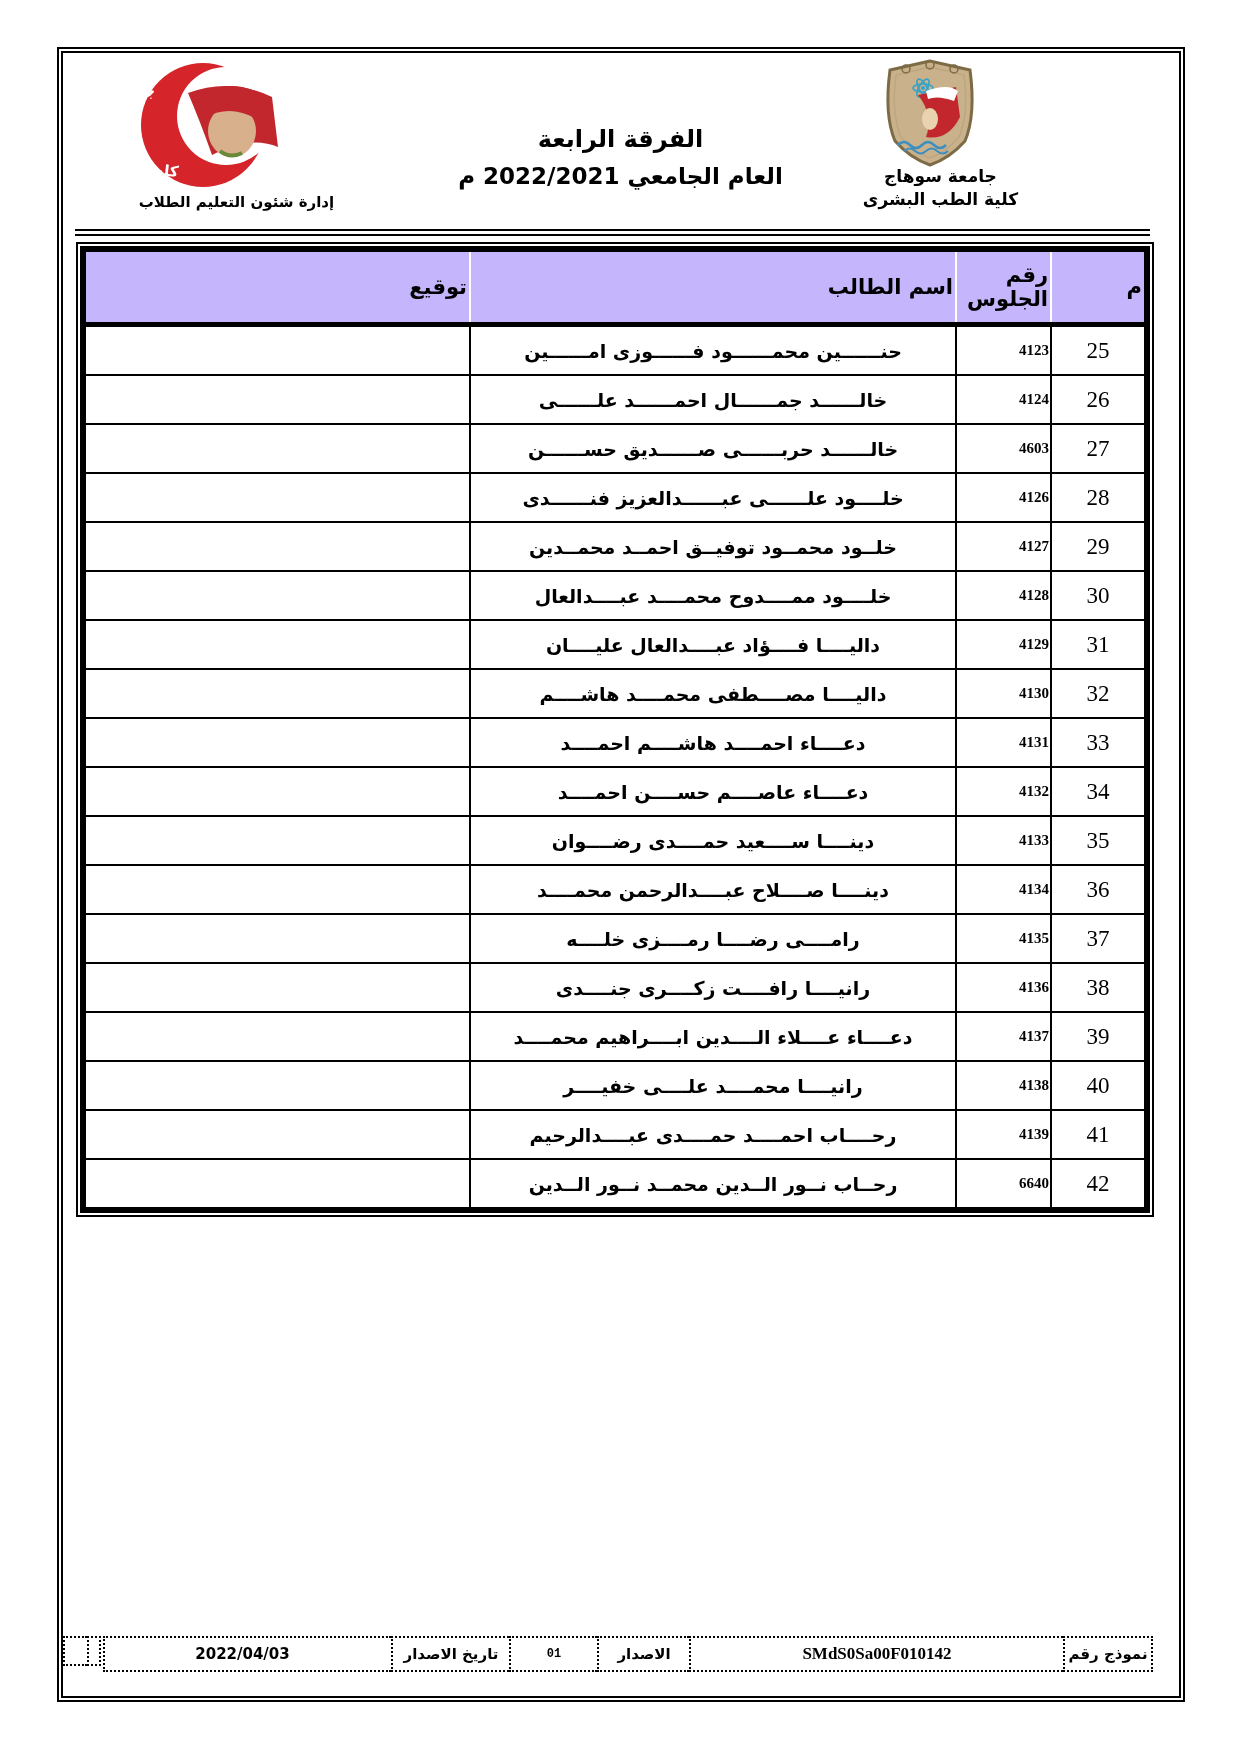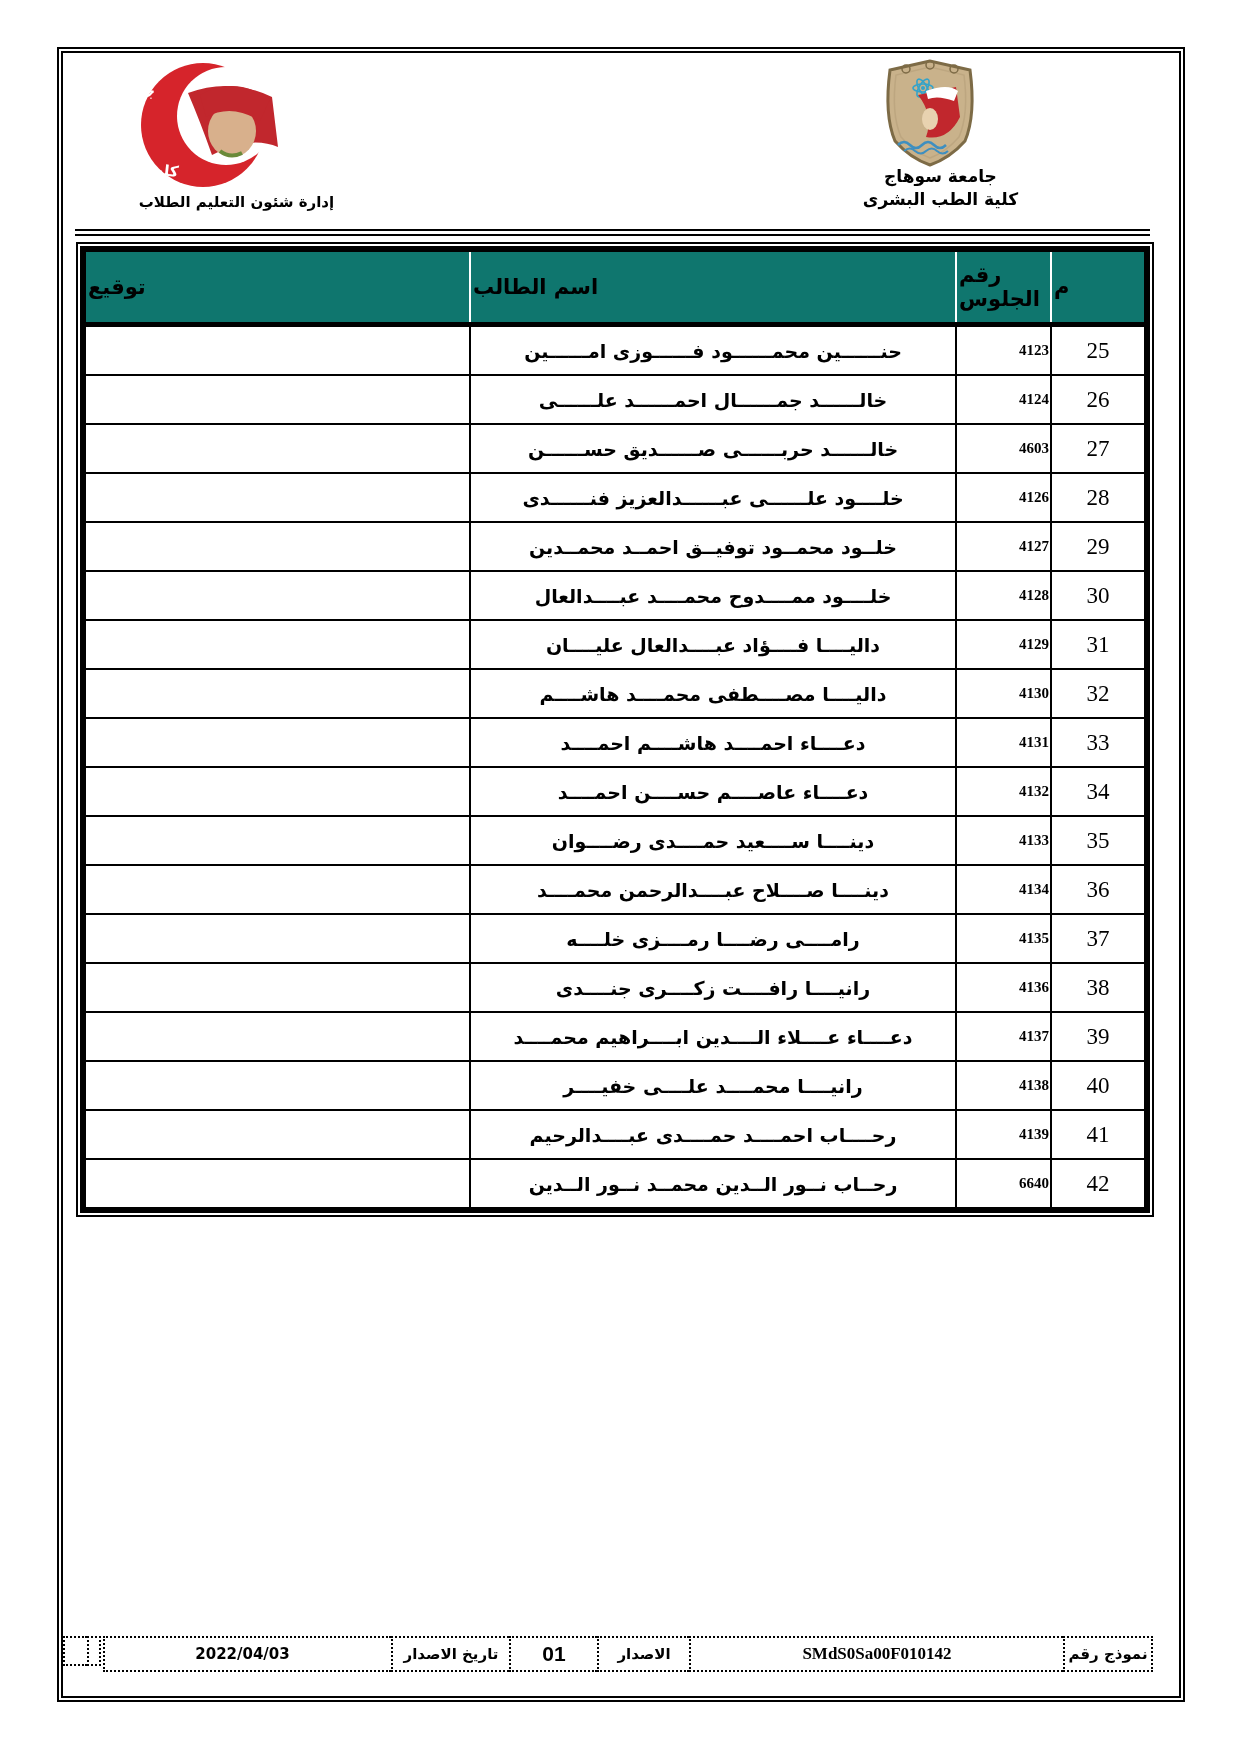--- a/index.html
+++ b/index.html
@@ -39,22 +39,22 @@
     border:2px solid #000;padding:2px;background:#fff;
   }
   table.students{
     width:100%;border-collapse:collapse;border:6px solid #000;direction:rtl;
     table-layout:fixed;
   }
   table.students col.c-idx{width:96px;}
   table.students col.c-seat{width:95px;}
   table.students col.c-name{width:486px;}
   table.students thead th{
-    background:#0f766e;height:70px;font-weight:bold;font-size:21px;
-    border-bottom:5px solid #000;vertical-align:middle;text-align:left;
+    background:#c4b5fd;height:70px;font-weight:bold;font-size:21px;
+    border-bottom:5px solid #000;vertical-align:middle;text-align:right;
     border-left:2px solid #fff;border-right:2px solid #fff;line-height:1.15;
     padding:0 2px;
   }
   table.students tbody td{
     border:2px solid #000;height:45px;vertical-align:middle;overflow:hidden;
   }
   td.cell-idx{font-family:"Liberation Serif", serif;font-weight:normal;font-size:23px;text-align:center;}
   td.cell-seat{font-family:"Liberation Serif", serif;font-weight:bold;font-size:15px;text-align:right;}
   td.cell-name{font-weight:bold;font-size:19px;text-align:center;white-space:nowrap;padding:0 4px;}
   td.cell-sig{}
@@ -72,41 +72,45 @@
     border:2px dotted #000;height:30px;text-align:center;vertical-align:middle;
     overflow:hidden;white-space:nowrap;
   }
   table.footer col.f1{width:88px;}
   table.footer col.f2{width:374px;}
   table.footer col.f3{width:92px;}
   table.footer col.f4{width:88px;}
   table.footer col.f5{width:118px;}
   td.f-date{text-align:right;padding-right:12px;}
   td.f-serial{font-family:"Liberation Serif", serif;font-size:17px;}
-  td.f-ver{font-family:Liberation Sans, sans-serif;font-size:21px;}
+  td.f-ver{font-family:Liberation Mono, monospace;font-size:12px;}
 </style>
 </head>
 <body>
 
 <div class="frame">
 
   <div class="logo-left">
     <svg width="225" height="132" viewBox="0 0 225 132">
       <circle cx="103" cy="66" r="62" fill="#d6242b"></circle>
       <circle cx="126" cy="57" r="49" fill="#ffffff"></circle>
       <path d="M88,34 Q130,18 172,38 L178,88 Q150,76 112,96 Q100,62 88,34 Z" fill="#c1272d"></path>
       <ellipse cx="132" cy="72" rx="24" ry="26" fill="#d8b08c"></ellipse>
       <path d="M100,36 Q134,16 170,40 L160,62 Q132,44 106,58 Z" fill="#c1272d"></path>
       <path d="M120,92 q10,8 22,2" stroke="#6a8a3a" stroke-width="4" fill="none"></path>
       <text x="56" y="36" font-size="15" font-weight="bold" fill="#ffffff" transform="rotate(-14 56 36)">جامعة سوهاج</text>
       <text x="78" y="118" font-size="15" font-weight="bold" fill="#ffffff" transform="rotate(6 78 118)">كلية الطب</text>
     </svg>
   </div>
   <div class="caption-left">إدارة شئون التعليم الطلاب</div>
 
+  <div class="center-titles">
+    <div class="t1">الفرقة الرابعة</div>
+    <div class="t2">العام الجامعي 2022/2021 م</div>
+  </div>
 
   <div class="logo-right">
     <svg width="125" height="112" viewBox="0 0 125 112">
       <path d="M62,4 L22,13 Q16,58 27,84 Q42,101 62,108 Q82,101 97,84 Q108,58 102,13 Z" fill="#c9b28b" stroke="#7d6b46" stroke-width="3"></path>
       <path d="M62,10 L28,18 Q23,57 33,80 Q46,95 62,101 Q78,95 91,80 Q101,57 96,18 Z" fill="none" stroke="#8a785231" stroke-width="1.5"></path>
       <circle cx="38" cy="12" r="4" fill="none" stroke="#7d6b46" stroke-width="1.5"></circle>
       <circle cx="62" cy="8" r="4" fill="none" stroke="#7d6b46" stroke-width="1.5"></circle>
       <circle cx="86" cy="12" r="4" fill="none" stroke="#7d6b46" stroke-width="1.5"></circle>
       <g stroke="#35a3c9" stroke-width="1.6" fill="none">
         <ellipse cx="55" cy="31" rx="10" ry="4"></ellipse>

